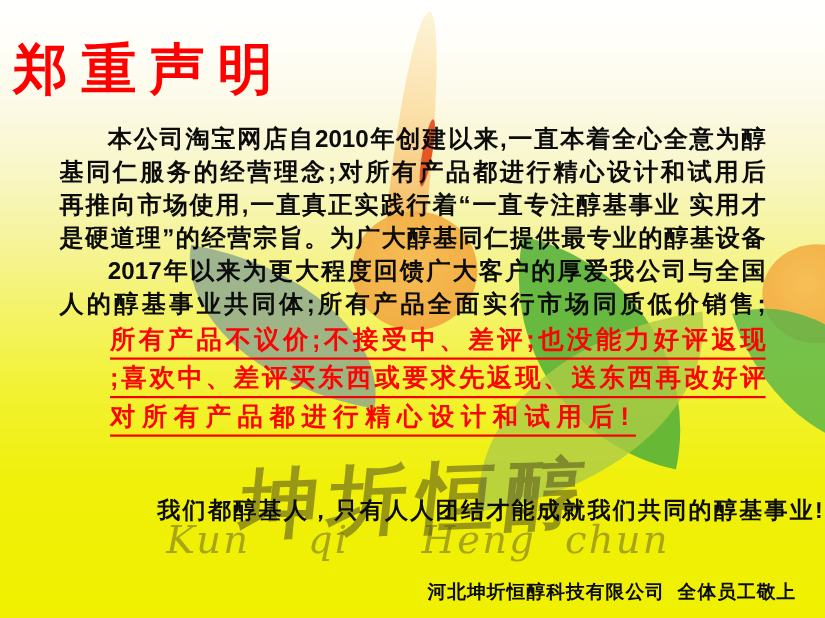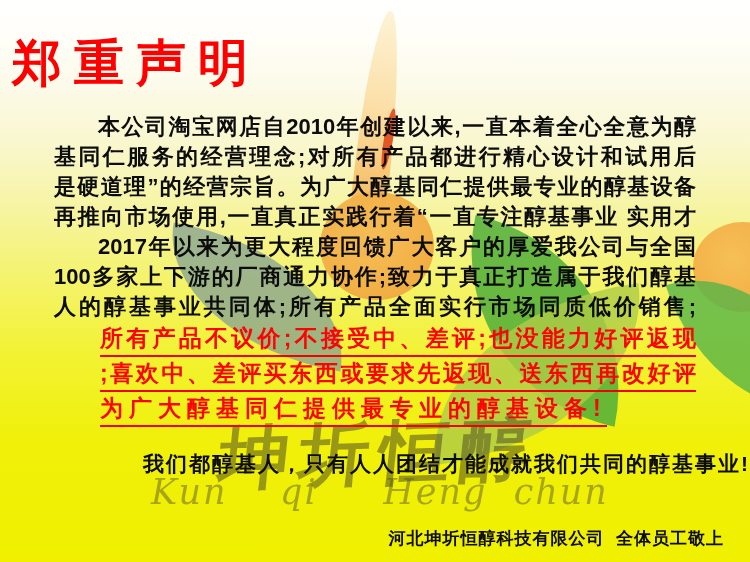--- a/index.html
+++ b/index.html
@@ -110,26 +110,25 @@
   <div class="watermark">
     <div class="wm-cn">坤圻恒醇</div>
     <div class="wm-py">Kun    qi     Heng  chun</div>
   </div>
 
   <div class="content">
     <h1 class="title">郑重声明</h1>
     <div class="bodytext" id="body-lines">
         <div class="line black justify indent">本公司淘宝网店自2010年创建以来,一直本着全心全意为醇</div>
         <div class="line black justify">基同仁服务的经营理念;对所有产品都进行精心设计和试用后</div>
+        <div class="line black justify">再推向市场使用,一直真正实践行着“一直专注醇基事业 实用才</div>
         <div class="line black justify">是硬道理”的经营宗旨。为广大醇基同仁提供最专业的醇基设备</div>
-        <div class="line black justify">再推向市场使用,一直真正实践行着“一直专注醇基事业 实用才</div>
         <div class="line black justify indent">2017年以来为更大程度回馈广大客户的厚爱我公司与全国</div>
-        <div class="line black justify">100多家上下游的厂商通力协作;致力于真正打造属于我们醇基</div>
         <div class="line black justify">人的醇基事业共同体;所有产品全面实行市场同质低价销售;</div>
         <div class="line red justify underline">所有产品不议价;不接受中、差评;也没能力好评返现</div>
         <div class="line red justify underline">;喜欢中、差评买东西或要求先返现、送东西再改好评</div>
-        <div class="line red underline spread">为广大醇基同仁提供最专业的醇基设备!</div>
+        <div class="line red underline spread">对所有产品都进行精心设计和试用后!</div>
       </div>
     <div class="closing">我们都醇基人，只有人人团结才能成就我们共同的醇基事业!</div>
     <div class="signature">河北坤圻恒醇科技有限公司  全体员工敬上</div>
   </div>
 
 </div>
 
 </body></html>

